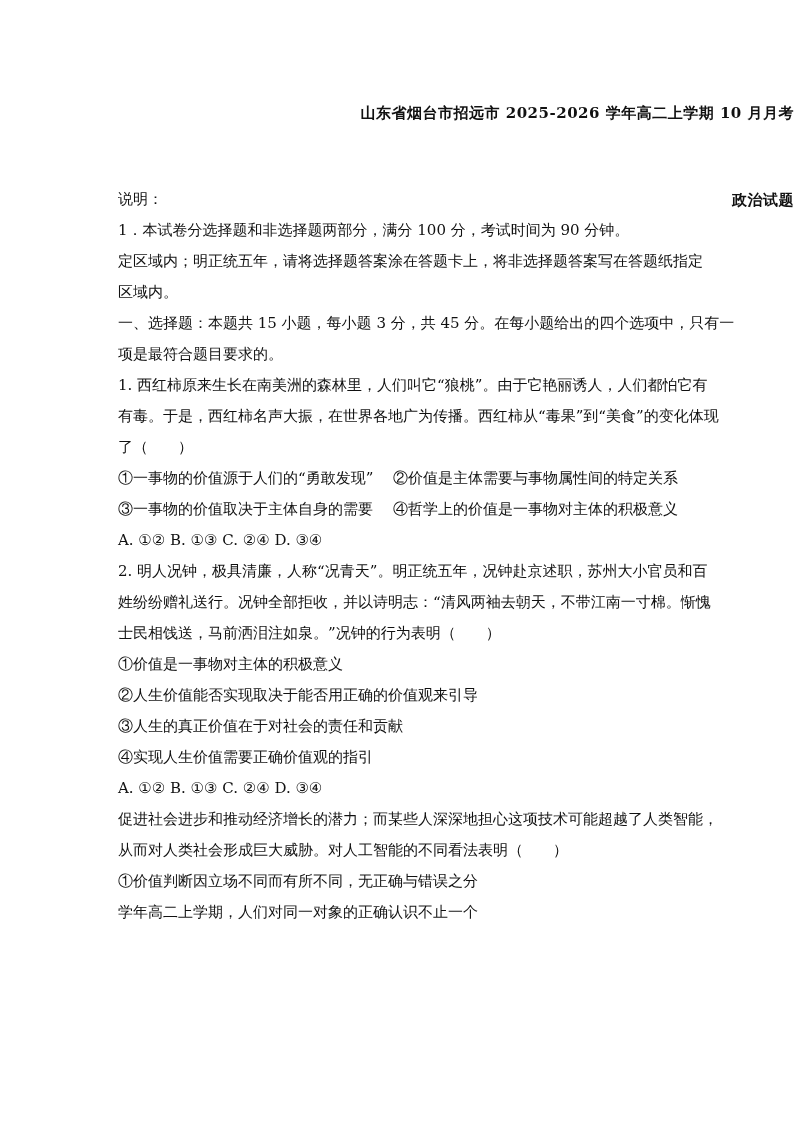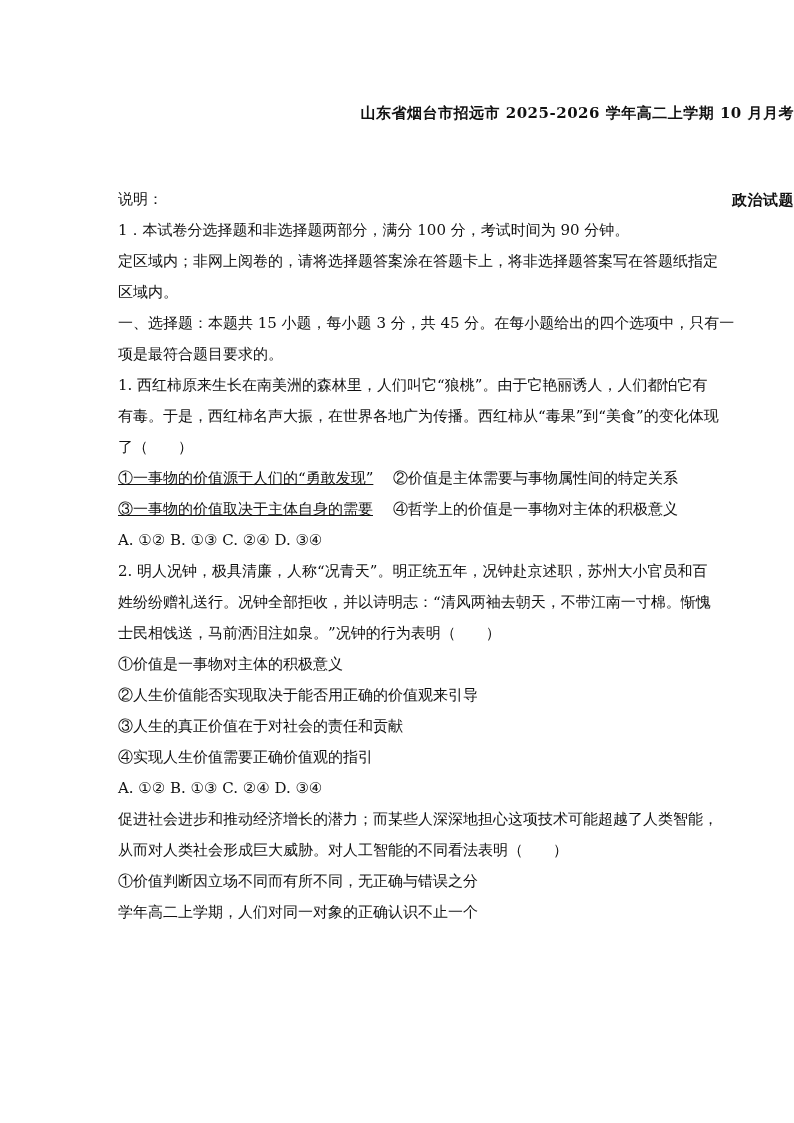--- a/index.html
+++ b/index.html
@@ -4,34 +4,34 @@
   <style>
     html, body { margin: 0; padding: 0; background: #ffffff; }
     body { width: 794px; height: 1123px; position: relative; overflow: hidden; color: #111; font-family: "DejaVu Serif", "Liberation Serif", serif; }
     .page { position: absolute; left: 0; top: 0; width: 794px; height: 1123px; background: #fff; }
     .title { position: absolute; left: 0; width: 794px; text-align: right; font-weight: bold; font-size: 15px; letter-spacing: 0.5px; white-space: nowrap; }
     .t1 { top: 104px; }
     .t2 { top: 152px; margin-top: 39px; }
     .body { position: absolute; left: 118px; width: 560px; top: 184px; font-size: 15px; }
     .line { height: 31px; line-height: 31px; white-space: nowrap; overflow: visible; }
     .row2 { display: flex; }
-    .row2 .c1 { width: 281px; text-decoration: underline; }
+    .row2 .c1 { width: 281px; }
   </style>
 </head>
 <body>
 
 <div class="page">
   <div class="title t1">山东省烟台市招远市 2025-2026 学年高二上学期 10 月月考</div>
   <div class="title t2">政治试题</div>
 
   <div class="body">
     <div>
       <div class="line">说明：</div>
       <div class="line">1．本试卷分选择题和非选择题两部分，满分 100 分，考试时间为 90 分钟。</div>
-      <div class="line">定区域内；非网上阅卷的，请将选择题答案涂在答题卡上，将非选择题答案写在答题纸指定</div>
+      <div class="line">定区域内；明正统五年，请将选择题答案涂在答题卡上，将非选择题答案写在答题纸指定</div>
       <div class="line">区域内。</div>
     </div>
 
     <div>
       <div class="line">一、选择题：本题共 15 小题，每小题 3 分，共 45 分。在每小题给出的四个选项中，只有一</div>
       <div class="line">项是最符合题目要求的。</div>
     </div>
 
     <div>
       <div class="line">1. 西红柿原来生长在南美洲的森林里，人们叫它“狼桃”。由于它艳丽诱人，人们都怕它有</div>

